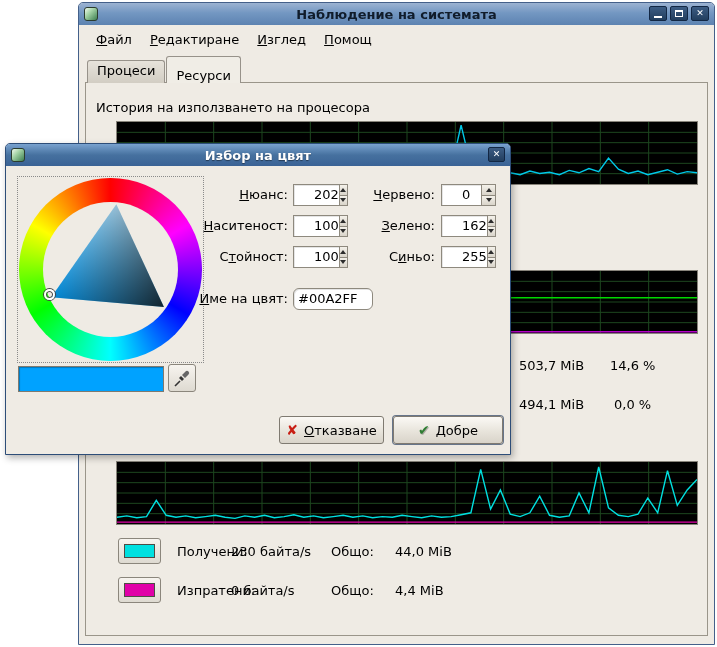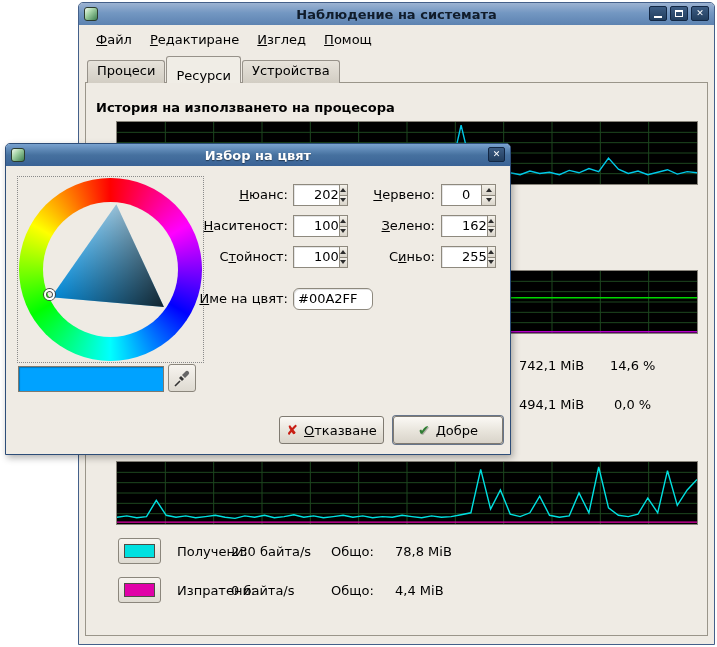--- a/index.html
+++ b/index.html
@@ -30,21 +30,21 @@
   .menu-item { padding:3px 9px; cursor:default; }
   .accel { text-decoration:underline; }
 
   .tabbar { position:absolute; left:8px; top:53px; height:27px; display:flex; align-items:flex-end; z-index:3; }
   .tab { height:23px; padding:2px 9px 0; margin-right:1px; border:1px solid #97928a; border-bottom:none;
          border-radius:3px 3px 0 0; background:linear-gradient(#e7e3db,#d2cdc3); cursor:default; }
   .tab.active { height:27px; padding-top:11px; background:#F0EDE6; position:relative; z-index:4; }
   .notebook-frame { position:absolute; left:6px; top:79px; right:6px; bottom:8px;
                     border:1px solid #9a958a; pointer-events:none; }
 
-  .section-heading { position:absolute; font-weight:bold; font-size:13px; }
+  .section-heading { position:absolute; font-weight:normal; font-size:13px; }
 
   .chart { position:absolute; width:582px; background:#000; border:1px solid #87837a; }
   .chart svg { display:block; width:100%; height:100%; }
 
   .swatch-btn { position:absolute; width:43px; height:26px; border:1px solid #8b867c; border-radius:3px;
                 background:linear-gradient(#f7f4ef,#dedad1); display:flex; align-items:center; justify-content:center; }
   .swatch { width:31px; height:14px; border:1px solid #4e4b45; }
 
   .stat-text { position:absolute; white-space:nowrap; }
 
@@ -112,21 +112,20 @@
     <div class="menubar">
       <span class="menu-item"><span class="accel">Ф</span>айл</span>
       <span class="menu-item"><span class="accel">Р</span>едактиране</span>
       <span class="menu-item"><span class="accel">И</span>зглед</span>
       <span class="menu-item"><span class="accel">П</span>омощ</span>
     </div>
 
     <div class="tabbar">
       <span class="tab">Процеси</span>
       <span class="tab active">Ресурси</span>
-      <span class="tab">Устройства</span>
     </div>
     <div class="notebook-frame"></div>
 
     <div class="section-heading" style="left:17px;top:97px;">История на използването на процесора</div>
 
     <div class="chart" style="left:37px;top:118px;height:64px;">
       <svg viewBox="0 0 580 62" preserveAspectRatio="none">
           <line x1="0" y1="10.333333333333334" x2="580" y2="10.333333333333334" stroke="#1d461f" stroke-width="1"></line>
           <line x1="0" y1="20.666666666666668" x2="580" y2="20.666666666666668" stroke="#1d461f" stroke-width="1"></line>
           <line x1="0" y1="31" x2="580" y2="31" stroke="#1d461f" stroke-width="1"></line>
@@ -163,21 +162,21 @@
           <line x1="338.3333333333333" y1="0" x2="338.3333333333333" y2="62" stroke="#1d461f" stroke-width="1"></line>
           <line x1="386.6666666666667" y1="0" x2="386.6666666666667" y2="62" stroke="#1d461f" stroke-width="1"></line>
           <line x1="435" y1="0" x2="435" y2="62" stroke="#1d461f" stroke-width="1"></line>
           <line x1="483.3333333333333" y1="0" x2="483.3333333333333" y2="62" stroke="#1d461f" stroke-width="1"></line>
           <line x1="531.6666666666666" y1="0" x2="531.6666666666666" y2="62" stroke="#1d461f" stroke-width="1"></line>
           <polyline points="0.0,26.7 580.0,26.7" fill="none" stroke="#00D800" stroke-width="1.4"></polyline>
           <polyline points="0.0,60.8 580.0,60.8" fill="none" stroke="#B400C8" stroke-width="1.4"></polyline>
         </svg>
     </div>
 
-    <span class="stat-text" style="left:440px;top:355px;">742,1 MiB</span>
+    <span class="stat-text" style="left:440px;top:355px;">503,7 MiB</span>
     <span class="stat-text" style="left:531px;top:355px;">14,6 %</span>
     <span class="stat-text" style="left:440px;top:394px;">494,1 MiB</span>
     <span class="stat-text" style="left:535px;top:394px;">0,0 %</span>
 
     <div class="chart" style="left:37px;top:458px;height:64px;">
       <svg viewBox="0 0 580 62" preserveAspectRatio="none">
           <line x1="0" y1="10.333333333333334" x2="580" y2="10.333333333333334" stroke="#1d461f" stroke-width="1"></line>
           <line x1="0" y1="20.666666666666668" x2="580" y2="20.666666666666668" stroke="#1d461f" stroke-width="1"></line>
           <line x1="0" y1="31" x2="580" y2="31" stroke="#1d461f" stroke-width="1"></line>
           <line x1="0" y1="41.333333333333336" x2="580" y2="41.333333333333336" stroke="#1d461f" stroke-width="1"></line>
@@ -197,21 +196,21 @@
           <polyline points="0.0,60.1 580.0,60.1" fill="none" stroke="#E000A8" stroke-width="1.4"></polyline>
         </svg>
     </div>
 
     <span class="swatch-btn" style="left:39px;top:535px;">
       <span class="swatch" style="background: rgb(0, 224, 224);"></span>
     </span>
     <span class="stat-text" style="left:98px;top:541px;">Получени:</span>
     <span class="stat-text" style="left:152px;top:541px;">230 байта/s</span>
     <span class="stat-text" style="left:252px;top:541px;">Общо:</span>
-    <span class="stat-text" style="left:316px;top:541px;">78,8 MiB</span>
+    <span class="stat-text" style="left:316px;top:541px;">44,0 MiB</span>
 
     <span class="swatch-btn" style="left:39px;top:574px;">
       <span class="swatch" style="background: rgb(224, 0, 168);"></span>
     </span>
     <span class="stat-text" style="left:98px;top:580px;">Изпратени:</span>
     <span class="stat-text" style="left:152px;top:580px;">0 байта/s</span>
     <span class="stat-text" style="left:252px;top:580px;">Общо:</span>
     <span class="stat-text" style="left:316px;top:580px;">4,4 MiB</span>
   </div>
 

